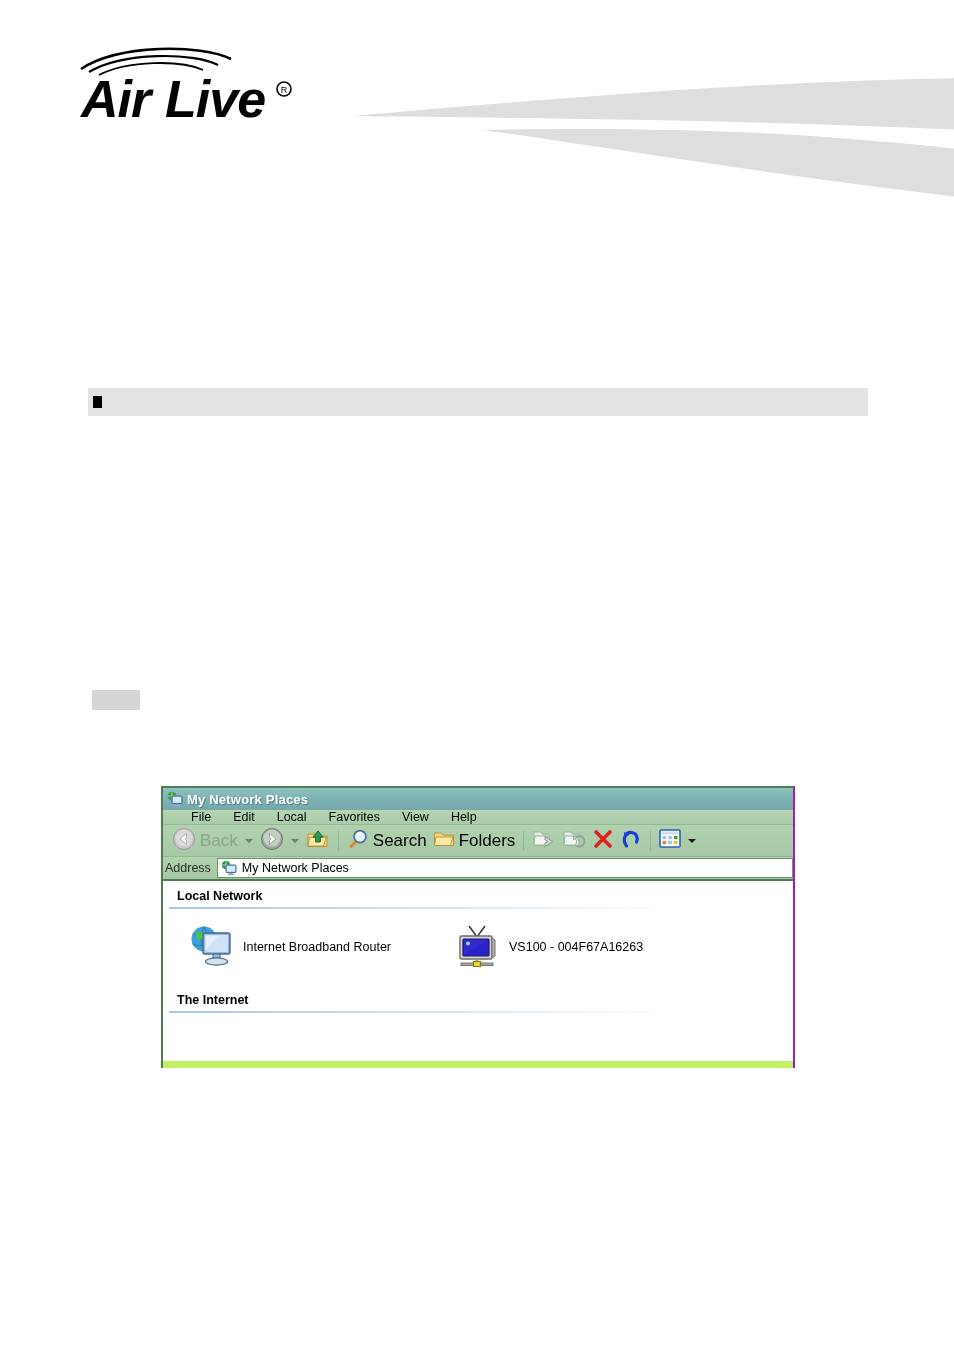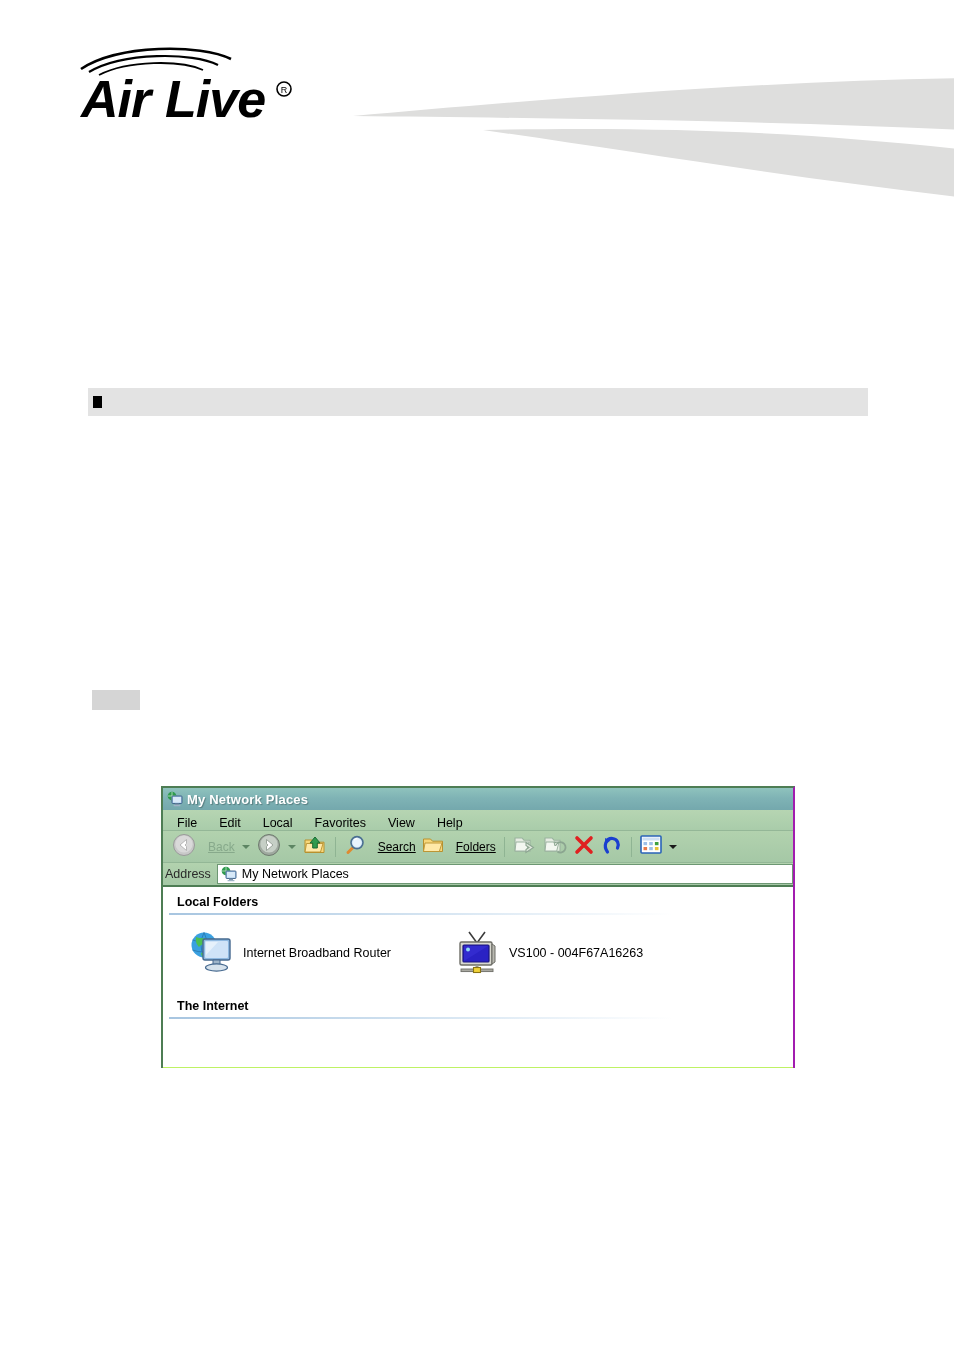--- a/index.html
+++ b/index.html
@@ -120,25 +120,25 @@
     color: #ffffff;
     font-size: 13px;
     font-weight: bold;
     letter-spacing: 0.2px;
     text-shadow: 1px 1px 1px rgba(0,0,0,0.28);
     white-space: nowrap;
   }
 
   
   #menu-bar {
-    height: 21px;
+    height: 15px;
     background: linear-gradient(to bottom, #b6d5b2 0%, #a9ccaa 100%);
     display: flex;
-    align-items: flex-end;
-    padding-left: 14px;
+    align-items: flex-start;
+    padding-left: 28px;
     border-bottom: 1px solid #94b797;
     box-sizing: border-box;
   }
   .menu-item {
     font-size: 12.5px;
     color: #000000;
     margin-right: 22px;
     white-space: nowrap;
     cursor: default;
   }
@@ -154,25 +154,24 @@
     box-sizing: border-box;
   }
   .tb-btn {
     display: flex;
     align-items: center;
     height: 26px;
     padding: 0 3px;
     cursor: default;
   }
   .tb-label {
-    font-size: 12px;
+    font-size: 17px;
     color: #000000;
-    margin-left: 12px;
-    white-space: nowrap;
-    text-decoration: underline;
+    margin-left: 4px;
+    white-space: nowrap;
   }
   .tb-label.disabled { color: #87a98b; }
   .tb-sep {
     width: 1px;
     height: 20px;
     background: #8fb493;
     margin: 0 5px;
     flex: 0 0 auto;
   }
   .tb-caret {
@@ -462,21 +461,21 @@
           <rect x="8" y="12.6" width="4" height="1.6" fill="#7f95ab"></rect>
           <rect x="6.5" y="14" width="7" height="1.3" rx="0.5" fill="#9fb3c6"></rect>
         </svg>
       </span>
       <span id="address-field-text">My Network Places</span>
     </div>
   </div>
 
   <div id="content-pane">
 
-    <div class="group-header">Local Folders</div>
+    <div class="group-header">Local Network</div>
     <div class="group-rule"></div>
 
     <div id="items-row">
 
       <div class="net-item">
         <span class="net-item-icon">
           <svg width="48" height="48" viewBox="0 0 48 48" xmlns="http://www.w3.org/2000/svg">
             <circle cx="17" cy="16" r="12.5" fill="#3aa0e0"></circle>
             <path d="M5.5 11 q11 4 23 0 M5.5 21 q11 4 23 0 M17 3.5 q-6 12 0 25 M17 3.5 q6 12 0 25" fill="none" stroke="#2b7fb8" stroke-width="1"></path>
             <path d="M9 8 q5 2 9 1 q3 3 1 6 q-5 0 -7 3 q-4 -4 -3 -10 Z" fill="#4cbf52"></path>

